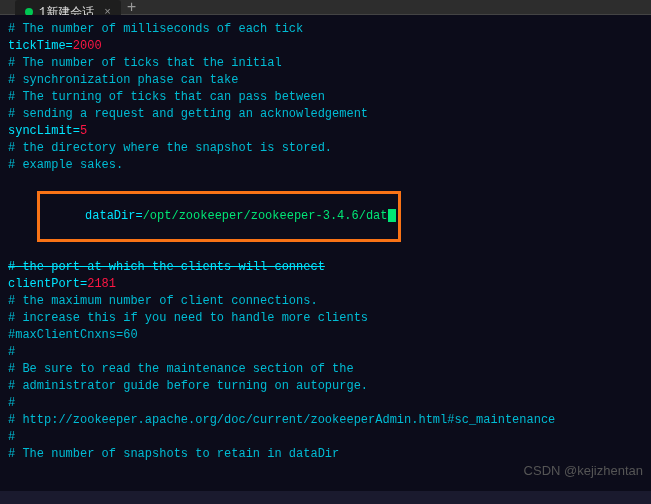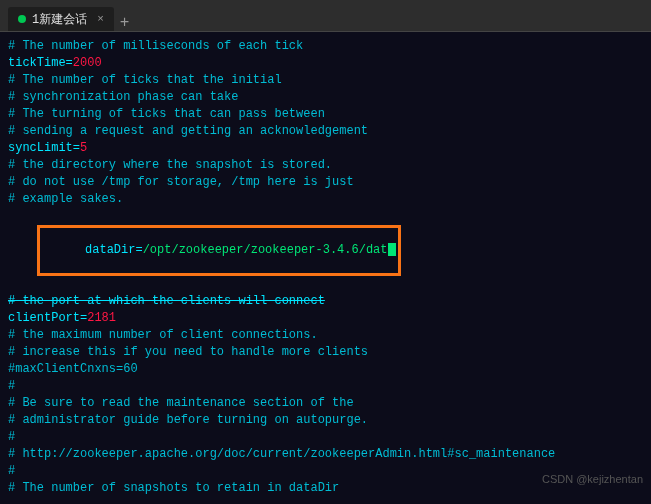--- a/index.html
+++ b/index.html
@@ -11,24 +11,24 @@
     body {
       width: 651px;
       height: 504px;
       background: #1a1a2e;
       font-family: 'Courier New', Courier, monospace;
       overflow: hidden;
     }
 
     .tab-bar {
       display: flex;
-      align-items: flex-end;
+      align-items: flex-start;
       background: #2d2d2d;
-      height: 32px;
-      padding: 0 8px;
+      height: 15px;
+      padding: 0 15px;
       border-bottom: 1px solid #444;
     }
 
     .tab {
       display: flex;
       align-items: center;
       background: #1e1e1e;
       color: #e0e0e0;
       padding: 0 10px;
       height: 24px;
@@ -92,24 +92,24 @@
       color: #00e676;
     }
 
     .strikethrough {
       text-decoration: line-through;
       color: #00e5ff;
     }
 
     .watermark {
       position: absolute;
-      bottom: 23px;
+      bottom: 13px;
       right: 8px;
       color: #555;
-      font-size: 11px;
+      font-size: 13px;
       font-family: Arial, sans-serif;
     }
 
     .cursor {
       display: inline-block;
       width: 8px;
       height: 13px;
       background: #00e676;
       vertical-align: middle;
     }
@@ -129,21 +129,20 @@
 <div class="editor-area">
 
   <div class="code-line comment"># The number of milliseconds of each tick</div>
   <div class="code-line"><span class="key">tickTime</span><span class="key">=</span><span class="value-red">2000</span></div>
   <div class="code-line comment"># The number of ticks that the initial</div>
   <div class="code-line comment"># synchronization phase can take</div>
   <div class="code-line comment"># The turning of ticks that can pass between</div>
   <div class="code-line comment"># sending a request and getting an acknowledgement</div>
   <div class="code-line"><span class="key">syncLimit</span><span class="key">=</span><span class="value-red">5</span></div>
   <div class="code-line comment"># the directory where the snapshot is stored.</div>
-  <div class="code-line comment"># do not use /tmp for storage, /tmp here is just</div>
   <div class="code-line comment"># example sakes.</div>
 
   <div class="code-line" style="position:relative;">
     <span style="border: 3px solid #f97316; display:inline-block; padding: 0 2px; line-height:15px;">
       <span class="key">dataDir</span><span class="key">=</span><span class="value-green">/opt/zookeeper/zookeeper-3.4.6/dat</span><span class="cursor"></span>
     </span>
   </div>
 
   <div class="code-line"><span class="strikethrough"># the port at which the clients will connect</span></div>
   <div class="code-line"><span class="key">clientPort</span><span class="key">=</span><span class="value-red">2181</span></div>

